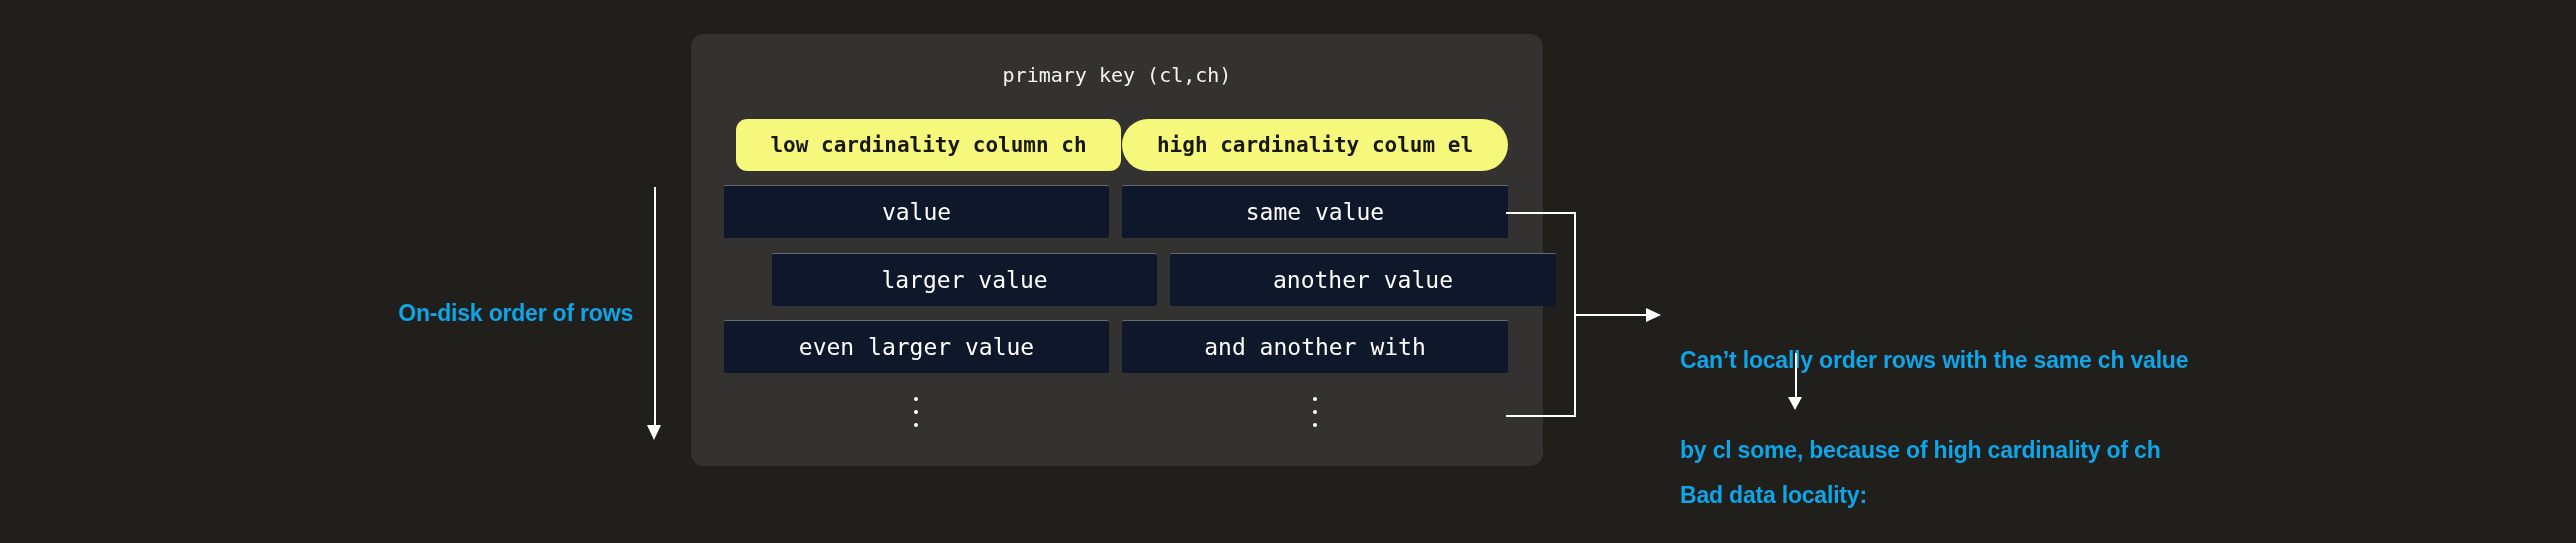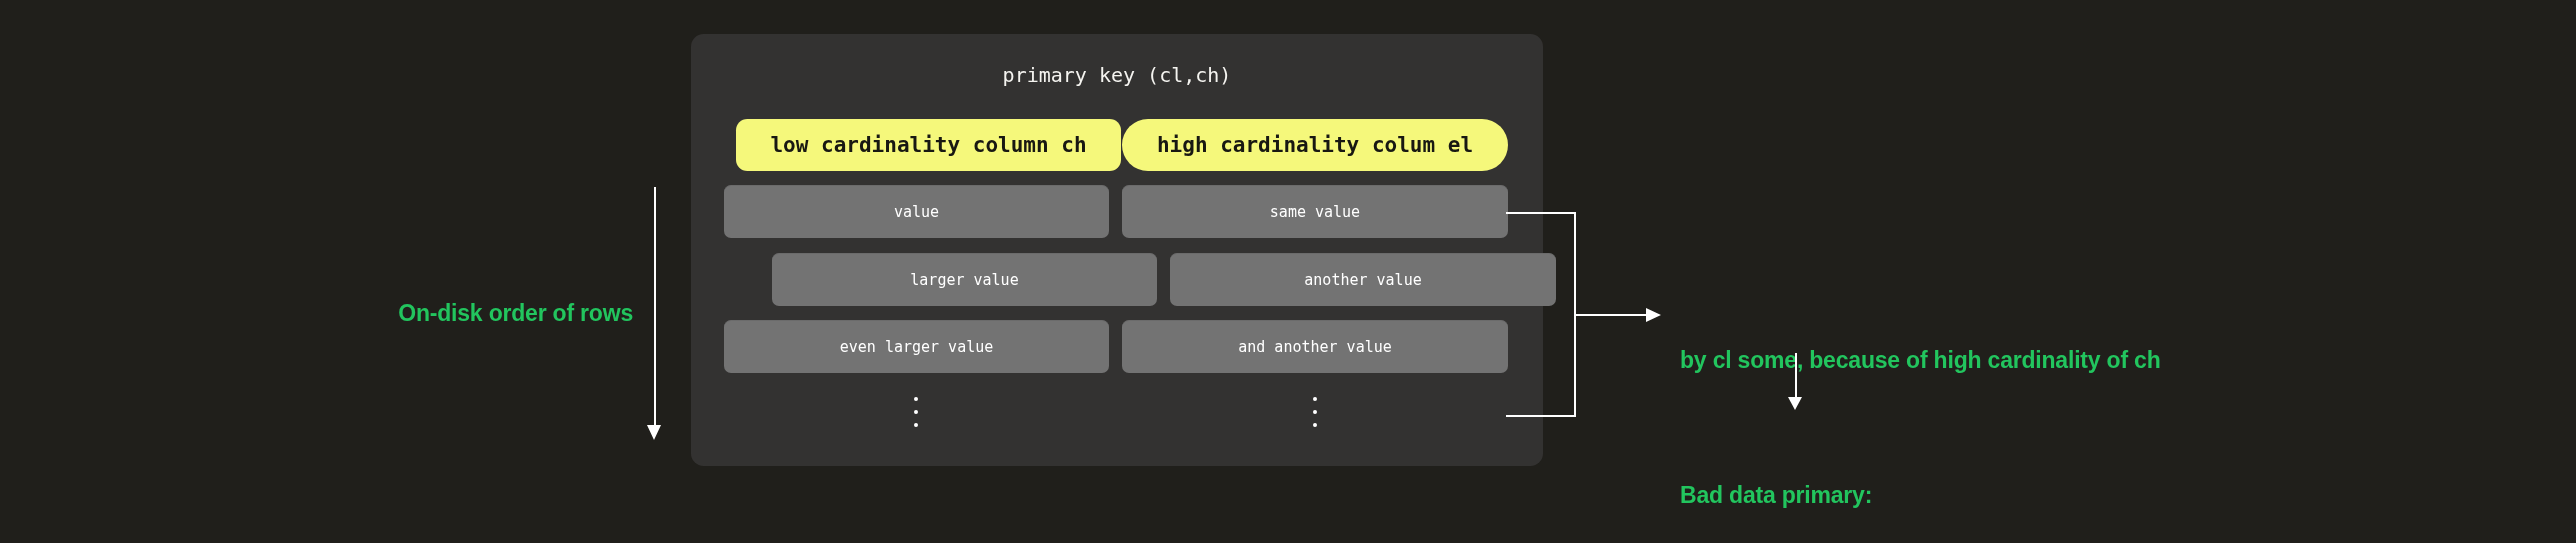--- a/index.html
+++ b/index.html
@@ -12,32 +12,32 @@
   .panel-title{position:absolute;left:0;top:28px;width:100%;height:25px;
          display:flex;align-items:center;justify-content:center;
          font-family:"DejaVu Sans Mono",monospace;font-size:20px;font-weight:500;
          color:#f5f4f0;white-space:pre;}
   .hdr{position:absolute;height:52px;border-radius:11.3px;background:#f5f87b;
          display:flex;align-items:center;justify-content:center;
          font-family:"DejaVu Sans Mono",monospace;font-size:21px;font-weight:700;
          color:#181812;white-space:pre;}
   .hdr-left{left:25px;top:85px;width:385px;margin-left:20px;}
   .hdr-right{left:431px;top:85px;width:386px;border-radius:26px;}
-  .cell{position:absolute;height:53px;background:#737373;border-top:1.9px solid #6b6b6b;
-         box-sizing:border-box;border-radius:7px;
+  .cell{position:absolute;height:53px;background:#0f172a;border-top:1.9px solid #6b6b6b;
+         box-sizing:border-box;border-radius:2px;
          display:flex;align-items:center;justify-content:center;
-         font-family:"DejaVu Sans Mono",monospace;font-size:15px;font-weight:500;
+         font-family:"DejaVu Sans Mono",monospace;font-size:23px;font-weight:500;
          color:#ffffff;white-space:pre;}
   .col-l{left:33px;width:385px;}
   .col-r{left:431px;width:386px;}
   .r1{top:151px;} .r2{top:219px;margin-left:48px;} .r3{top:286px;}
   .dot{position:absolute;width:3.8px;height:3.8px;border-radius:50%;background:#ffffff;}
 
   
-  .side-text{position:absolute;color:#22c55e;font-size:23px;font-weight:700;
+  .side-text{position:absolute;color:#0ea5e9;font-size:23px;font-weight:700;
          line-height:30px;letter-spacing:-0.2px;white-space:pre;}
   .left-label{left:350px;top:299px;width:283px;text-align:right;line-height:28px;}
 
   
   .wline{position:absolute;background:#ffffff;}
   .head-down{position:absolute;width:0;height:0;
          border-left:7.5px solid transparent;border-right:7.5px solid transparent;
          border-top:15px solid #ffffff;}
   .head-right{position:absolute;width:0;height:0;
          border-top:7px solid transparent;border-bottom:7px solid transparent;
@@ -59,21 +59,21 @@
     <div class="hdr hdr-left">low cardinality column ch</div>
     <div class="hdr hdr-right">high cardinality colum el</div>
 
     <div class="cell col-l r1">value</div>
     <div class="cell col-r r1">same value</div>
 
     <div class="cell col-l r2">larger value</div>
     <div class="cell col-l r3">even larger value</div>
 
     <div class="cell col-r r2">another value</div>
-    <div class="cell col-r r3">and another value</div>
+    <div class="cell col-r r3">and another with</div>
 
     <div>
       <div class="dot" style="left:223px;top:363px;"></div>
       <div class="dot" style="left:223px;top:376px;"></div>
       <div class="dot" style="left:223px;top:389px;"></div>
     </div>
 
     <div>
       <div class="dot" style="left:622px;top:363px;"></div>
       <div class="dot" style="left:622px;top:376px;"></div>
@@ -82,26 +82,27 @@
   </div>
 
   <div class="wline" style="left:1506px;top:212px;width:70px;height:1.9px;"></div>
   <div class="wline" style="left:1574px;top:212px;width:1.9px;height:204px;"></div>
   <div class="wline" style="left:1506px;top:415px;width:70px;height:1.9px;"></div>
 
   <div class="wline" style="left:1574px;top:314px;width:73px;height:1.9px;"></div>
   <div class="head-right" style="left:1646px;top:308px;"></div>
 
   <div class="side-text" style="left:1680px;top:285px;">
+    <div>Can’t locally order rows with the same ch value</div>
     <div>by cl some, because of high cardinality of ch</div>
   </div>
 
   <div class="wline" style="left:1795px;top:353px;width:1.9px;height:45px;"></div>
   <div class="head-down" style="border-left-width:7px;border-right-width:7px;border-top-width:13.2px;left:1788px;top:397px;"></div>
 
   <div class="side-text" style="left:1680px;top:420px;">
-    <div>Bad data primary:</div>
+    <div>Bad data locality:</div>
     
     
   </div>
 
 </div>
 
 
 </body></html>

